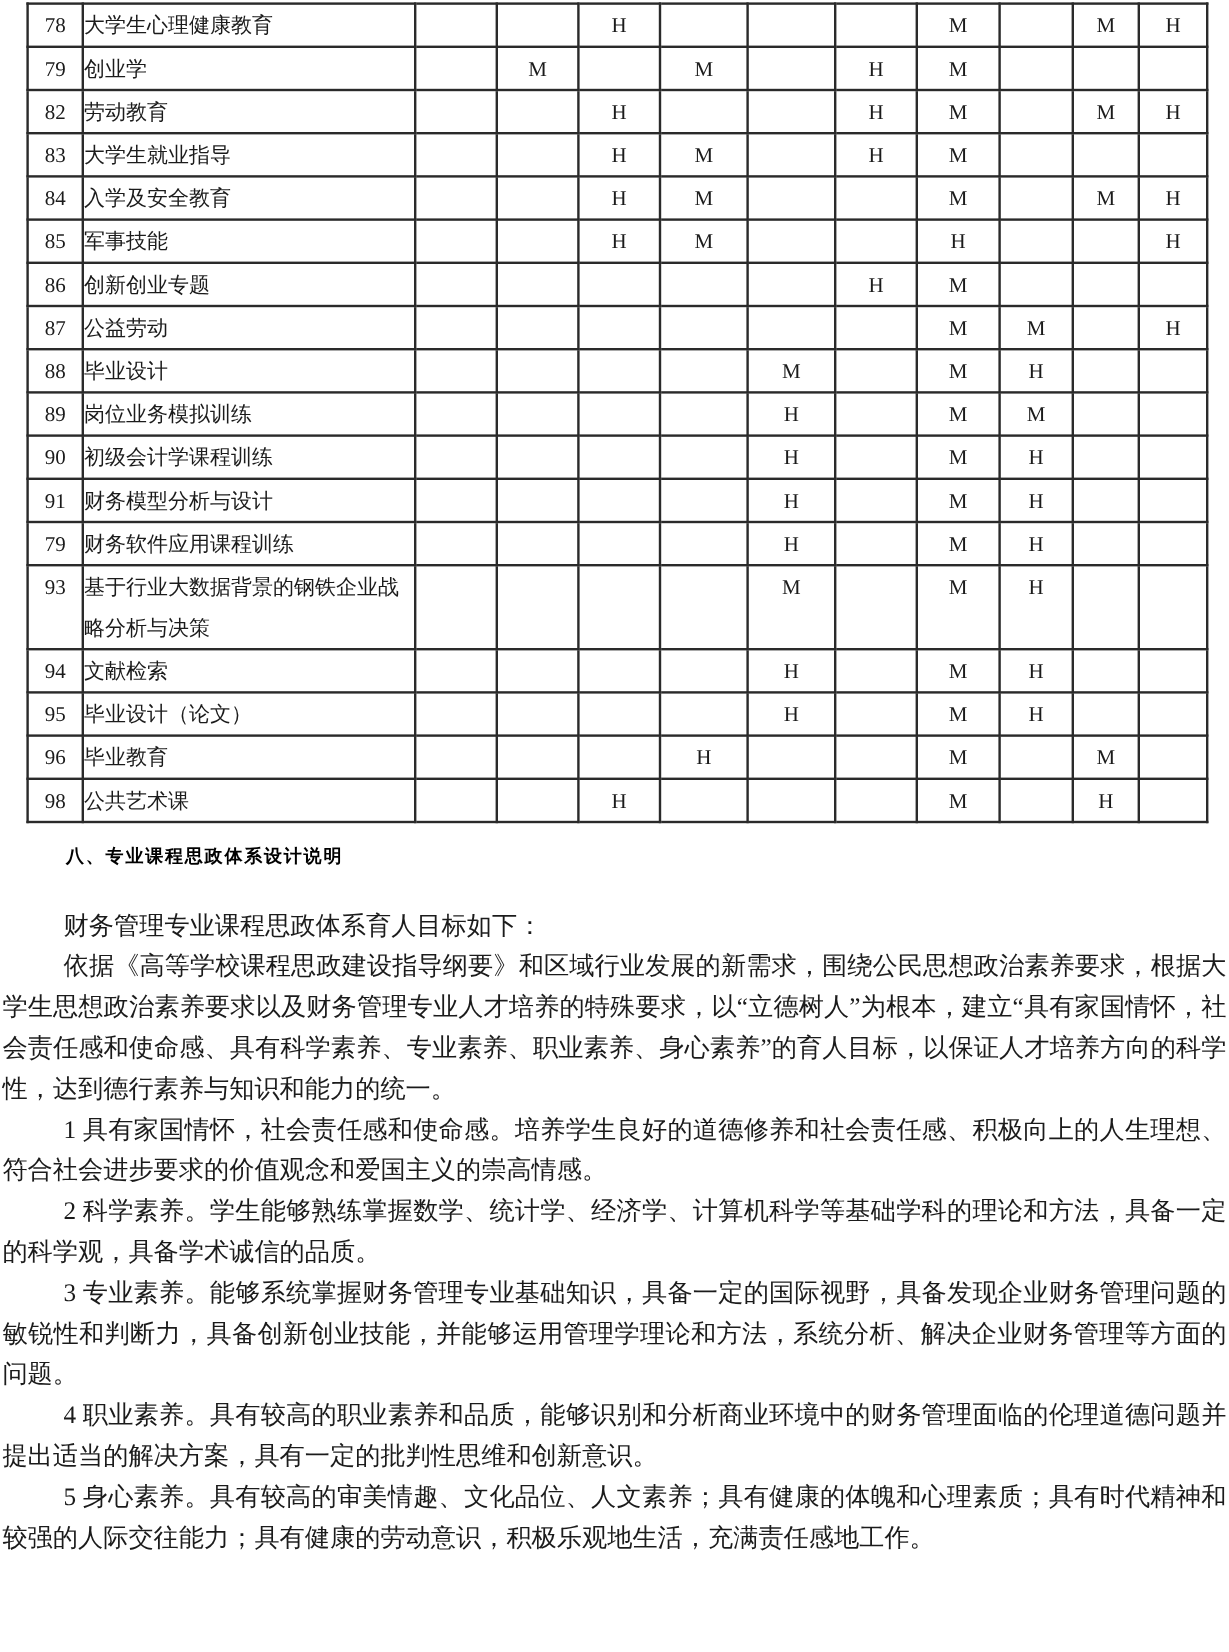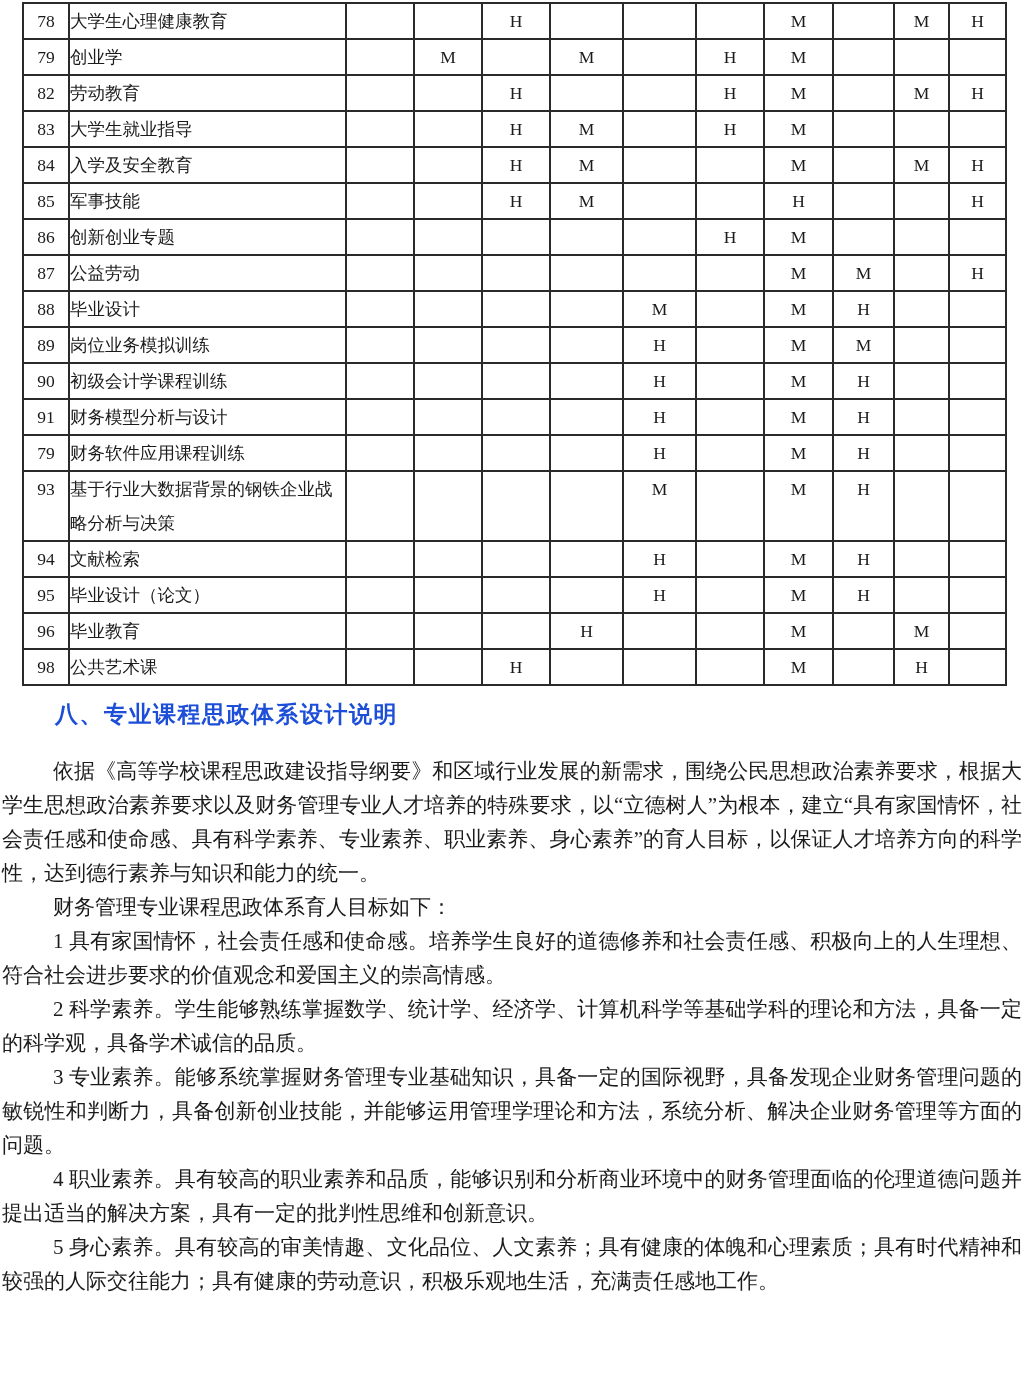--- a/index.html
+++ b/index.html
@@ -25,26 +25,26 @@
     line-height:34px;
     font-size:17.5px;
     overflow:hidden;
     word-break:break-all;
   }
   td.num  { text-align:center;border-radius:14px; }
   td.name { padding-left:11px; padding-right:28px;margin-left:24px; }
   td.mark { text-align:center; font-size:18px; }
   .section-heading {
     font-family:"Liberation Sans","DejaVu Sans",sans-serif;
-    font-size:23px;
+    font-size:15px;
     font-weight:bold;
     line-height:28px;
     letter-spacing:1.5px;
     margin:14px 0 0 55px;
-    color:#1d4ed8;
+    color:#000000;
   }
   .body-text {
     margin:26px 2px 0 2px;
     font-size:21px;
     line-height:34px;
     text-align:justify;
     text-justify:inter-character;
   }
   .body-text p { margin:0; text-indent:51px; }
 </style>
@@ -320,22 +320,22 @@
           <td class="mark"></td>
           <td class="mark">H</td>
           <td class="mark"></td>
         </tr>
       </tbody>
   </table>
 
   <div class="section-heading">八、专业课程思政体系设计说明</div>
 
   <div class="body-text">
+      <p>财务管理专业课程思政体系育人目标如下：</p>
       <p>依据《高等学校课程思政建设指导纲要》和区域行业发展的新需求，围绕公民思想政治素养要求，根据大学生思想政治素养要求以及财务管理专业人才培养的特殊要求，以“立德树人”为根本，建立“具有家国情怀，社会责任感和使命感、具有科学素养、专业素养、职业素养、身心素养”的育人目标，以保证人才培养方向的科学性，达到德行素养与知识和能力的统一。</p>
-      <p>财务管理专业课程思政体系育人目标如下：</p>
       <p>1 具有家国情怀，社会责任感和使命感。培养学生良好的道德修养和社会责任感、积极向上的人生理想、符合社会进步要求的价值观念和爱国主义的崇高情感。</p>
       <p>2 科学素养。学生能够熟练掌握数学、统计学、经济学、计算机科学等基础学科的理论和方法，具备一定的科学观，具备学术诚信的品质。</p>
       <p>3 专业素养。能够系统掌握财务管理专业基础知识，具备一定的国际视野，具备发现企业财务管理问题的敏锐性和判断力，具备创新创业技能，并能够运用管理学理论和方法，系统分析、解决企业财务管理等方面的问题。</p>
       <p>4 职业素养。具有较高的职业素养和品质，能够识别和分析商业环境中的财务管理面临的伦理道德问题并提出适当的解决方案，具有一定的批判性思维和创新意识。</p>
       <p>5 身心素养。具有较高的审美情趣、文化品位、人文素养；具有健康的体魄和心理素质；具有时代精神和较强的人际交往能力；具有健康的劳动意识，积极乐观地生活，充满责任感地工作。</p>
     </div>
 
 </div>
 
 </body></html>

